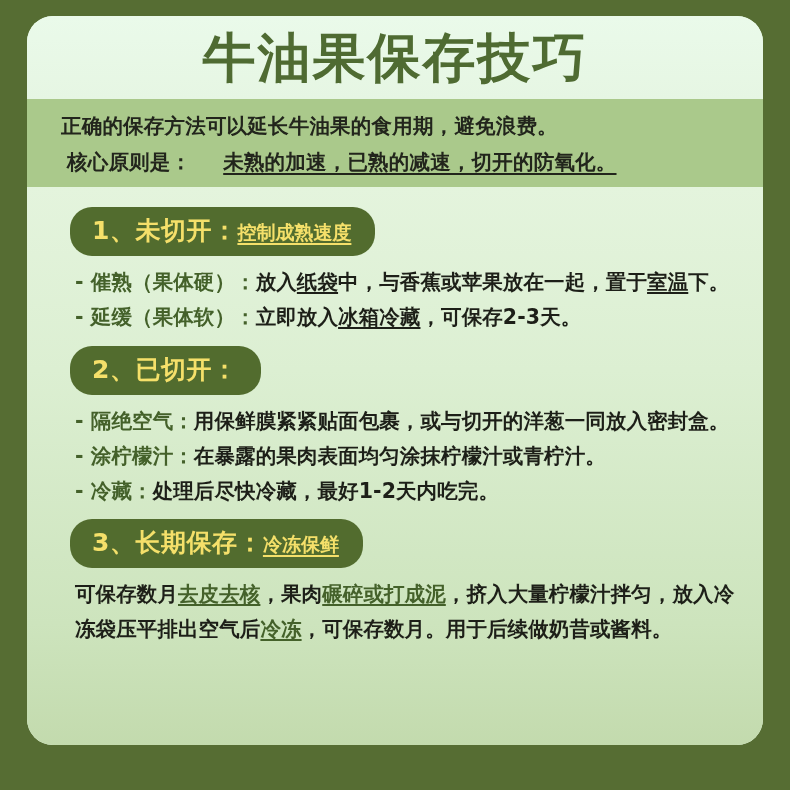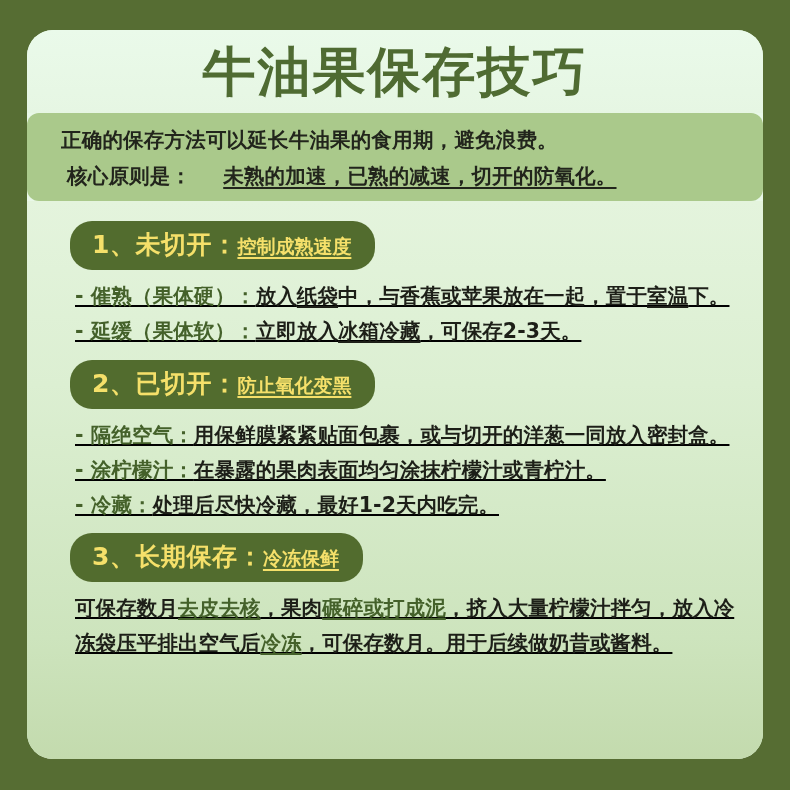--- a/index.html
+++ b/index.html
@@ -11,21 +11,21 @@
     height: 790px;
     background: #566d33;
     font-family: "Liberation Sans", "DejaVu Sans", sans-serif;
     overflow: hidden;
   }
 
   
   #infographic-card {
     position: absolute;
     left: 27px;
-    top: 30px;
+    top: 16px;
     width: 736px;
     height: 729px;
     border-radius: 26px;
     overflow: hidden;
     background: #e9f8e8;
     box-sizing: border-box;
   }
 
   
   .title-band {
@@ -46,21 +46,20 @@
     font-family: "DejaVu Sans", "Liberation Sans", sans-serif;
   }
 
   
   .intro-band {
     position: relative;
     height: 88px;
     background: #aac98b;
     padding: 9px 34px 0 34px;
     box-sizing: border-box;
-    border-radius: 12px;
   }
   .intro-line {
     font-size: 20.5px;
     font-weight: 700;
     color: #22251c;
     line-height: 36px;
     white-space: nowrap;
     letter-spacing: 0.2px;
     font-family: "DejaVu Sans", "Liberation Sans", sans-serif;
   }
@@ -111,21 +110,20 @@
     text-decoration: underline;
     text-underline-offset: 4px;
     text-decoration-thickness: 2px;
     white-space: nowrap;
     font-family: "DejaVu Sans", "Liberation Sans", sans-serif;
   }
 
   
   .sec-body {
     padding: 9px 20px 0 48px;
-    text-decoration: underline;
   }
   .para {
     font-size: 20.5px;
     line-height: 35px;
     color: #1d1f18;
     font-weight: 700;
     letter-spacing: 0.1px;
     font-family: "DejaVu Sans", "Liberation Sans", sans-serif;
   }
   .para .lbl {
@@ -173,21 +171,20 @@
         <div class="para"><span class="lbl">- 催熟（果体硬）：</span><span>放入</span><span class="u">纸袋</span><span>中，与香蕉或苹果放在一起，置于</span><span class="u">室温</span><span>下。</span></div>
         <div class="para"><span class="lbl">- 延缓（果体软）：</span><span>立即放入</span><span class="u">冰箱冷藏</span><span>，可保存2-3天。</span></div>
       </div>
     </div>
 
     <div class="gap-a"></div>
 
     <div class="section">
       <div class="badge">
         <span class="badge-main">2、已切开：</span>
-        <span class="badge-sub">防止氧化变黑</span>
       </div>
       <div class="sec-body">
         <div class="para"><span class="lbl">- 隔绝空气：</span><span>用保鲜膜紧紧贴面包裹，或与切开的洋葱一同放入密封盒。</span></div>
         <div class="para"><span class="lbl">- 涂柠檬汁：</span><span>在暴露的果肉表面均匀涂抹柠檬汁或青柠汁。</span></div>
         <div class="para"><span class="lbl">- 冷藏：</span><span>处理后尽快冷藏，最好1-2天内吃完。</span></div>
       </div>
     </div>
 
     <div class="gap-b"></div>
 

